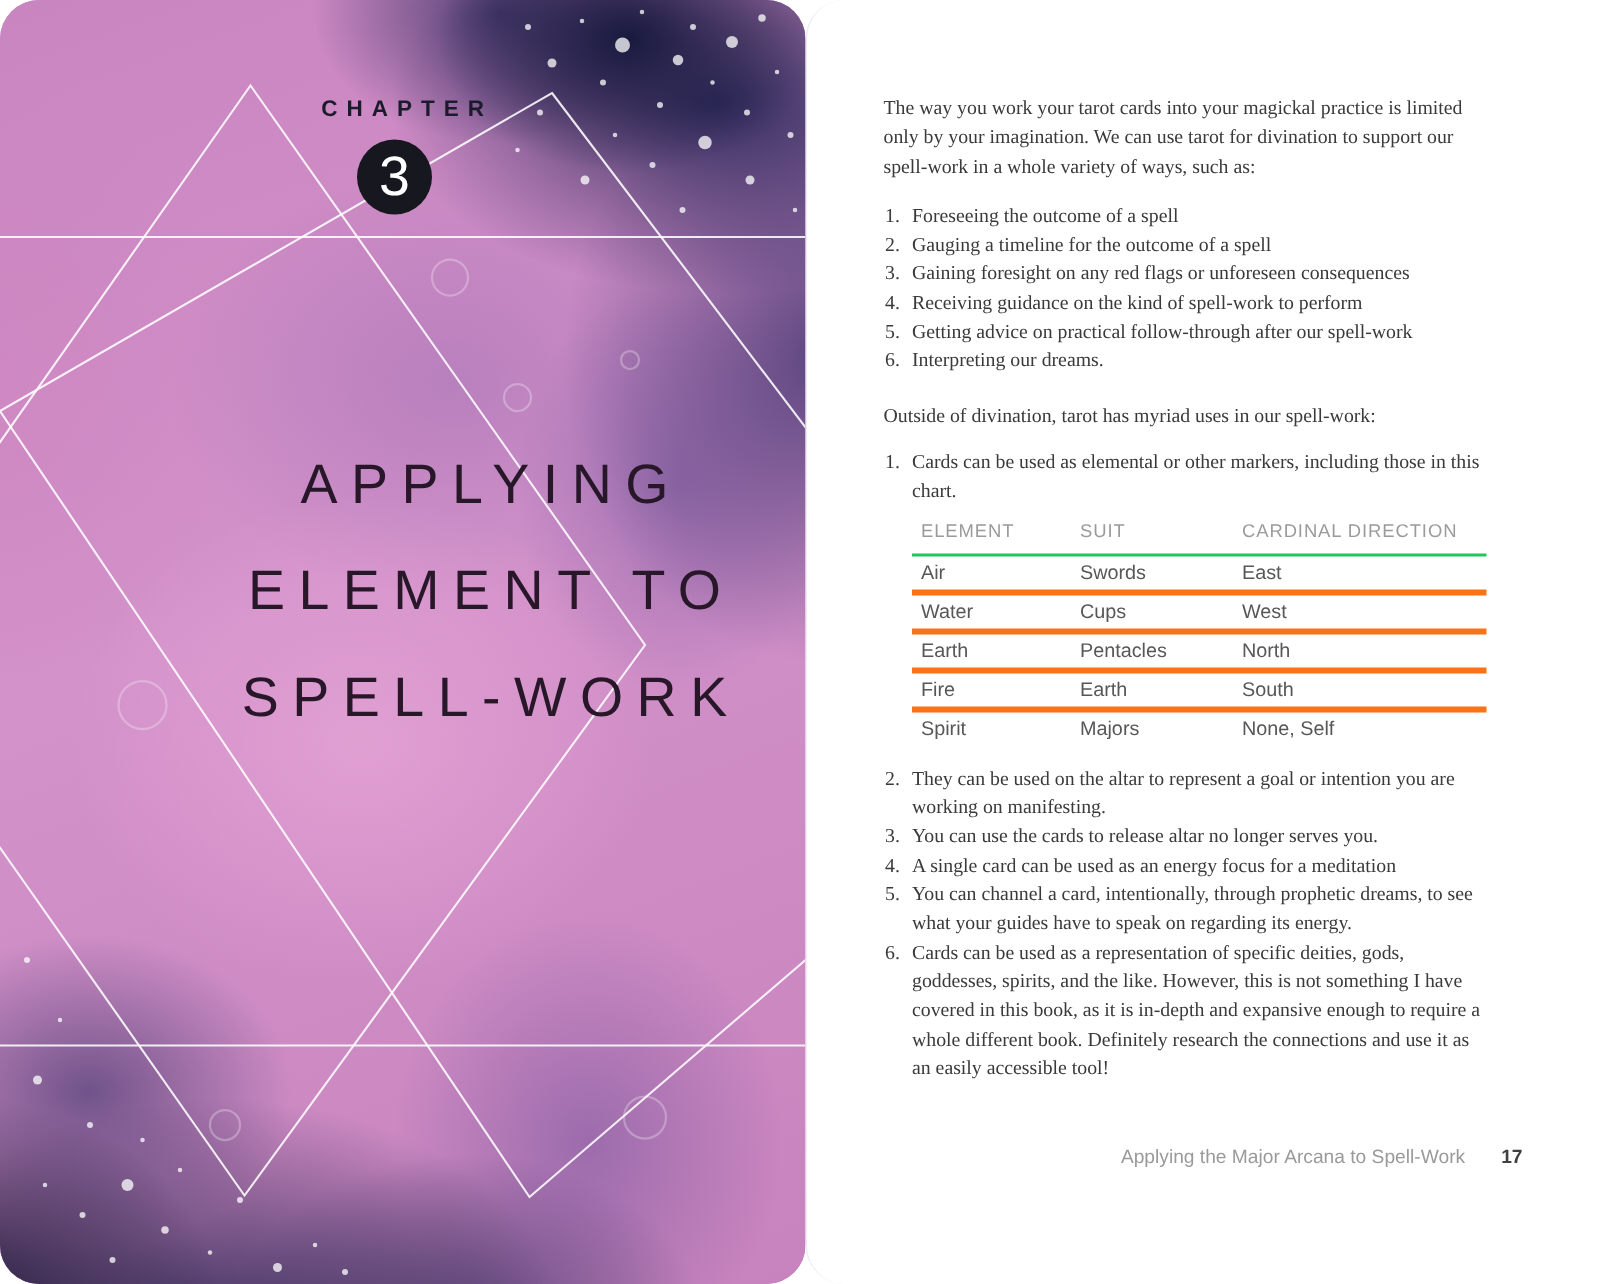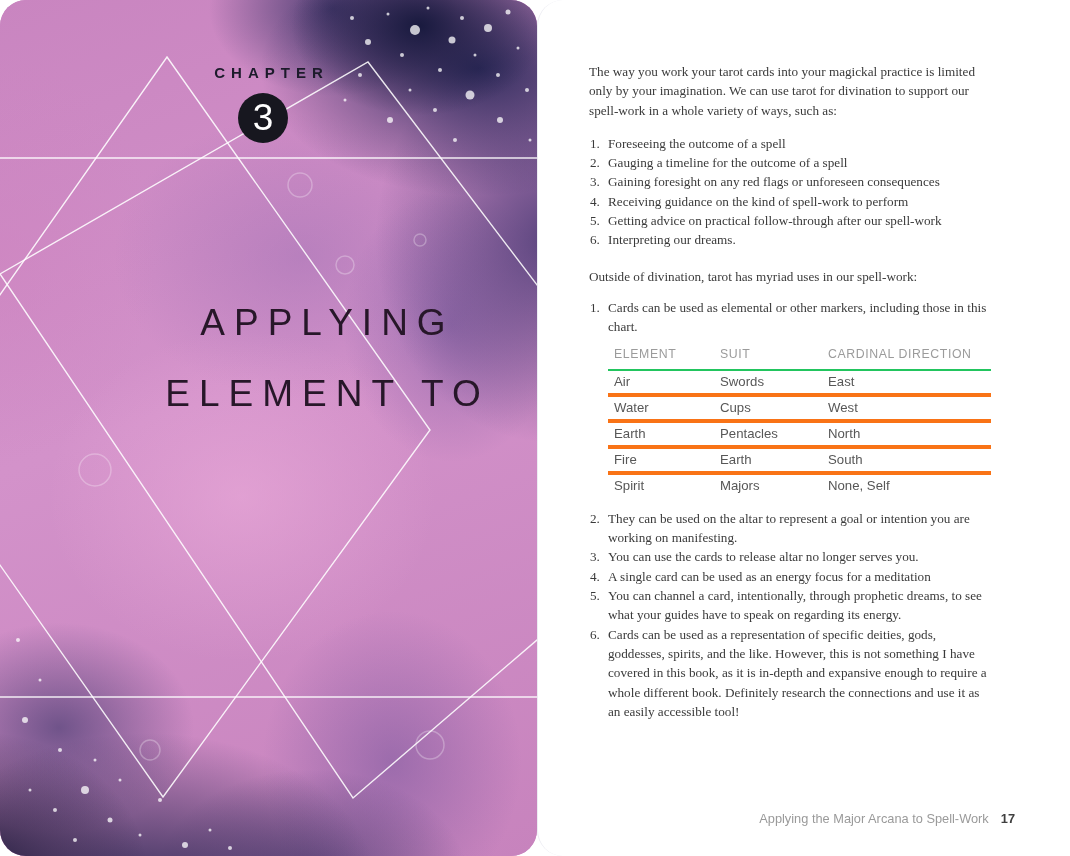--- a/index.html
+++ b/index.html
@@ -112,21 +112,21 @@
     padding:4px 0 4px 6px;
     border-bottom:4px solid #f97316;
   }
   table.corr tr:last-child td{border-bottom:none;}
 
   
   .footer{
     position:absolute;top:763px;right:56px;
     font-family:"Liberation Sans", sans-serif;
     font-size:12.8px;color:#9a9a9a;
-    display:flex;align-items:baseline;gap:12px;margin-top:48px;
+    display:flex;align-items:baseline;gap:24px;
   }
   .footer .pagenum{color:#3f3f3f;font-weight:700;}
 </style>
 </head>
 <body>
 
 <div class="spread">
 
   <div class="page-left">
     <div class="watercolor"></div>
@@ -192,20 +192,21 @@
 
     <div class="chapter-label">CHAPTER</div>
 
     <div class="chapter-circle">
       <span>3</span>
     </div>
 
     <div class="chapter-title">
       <span class="t-line">APPLYING</span>
       <span class="t-line">ELEMENT TO</span>
+      <span class="t-line">SPELL-WORK</span>
     </div>
   </div>
 
   <div class="page-right">
     <div class="content">
 
       <p>The way you work your tarot cards into your magickal practice is limited only by your imagination. We can use tarot for divination to support our spell-work in a whole variety of ways, such as:</p>
 
       <ol class="booklist">
         <li><span>Foreseeing the outcome of a spell</span></li>

